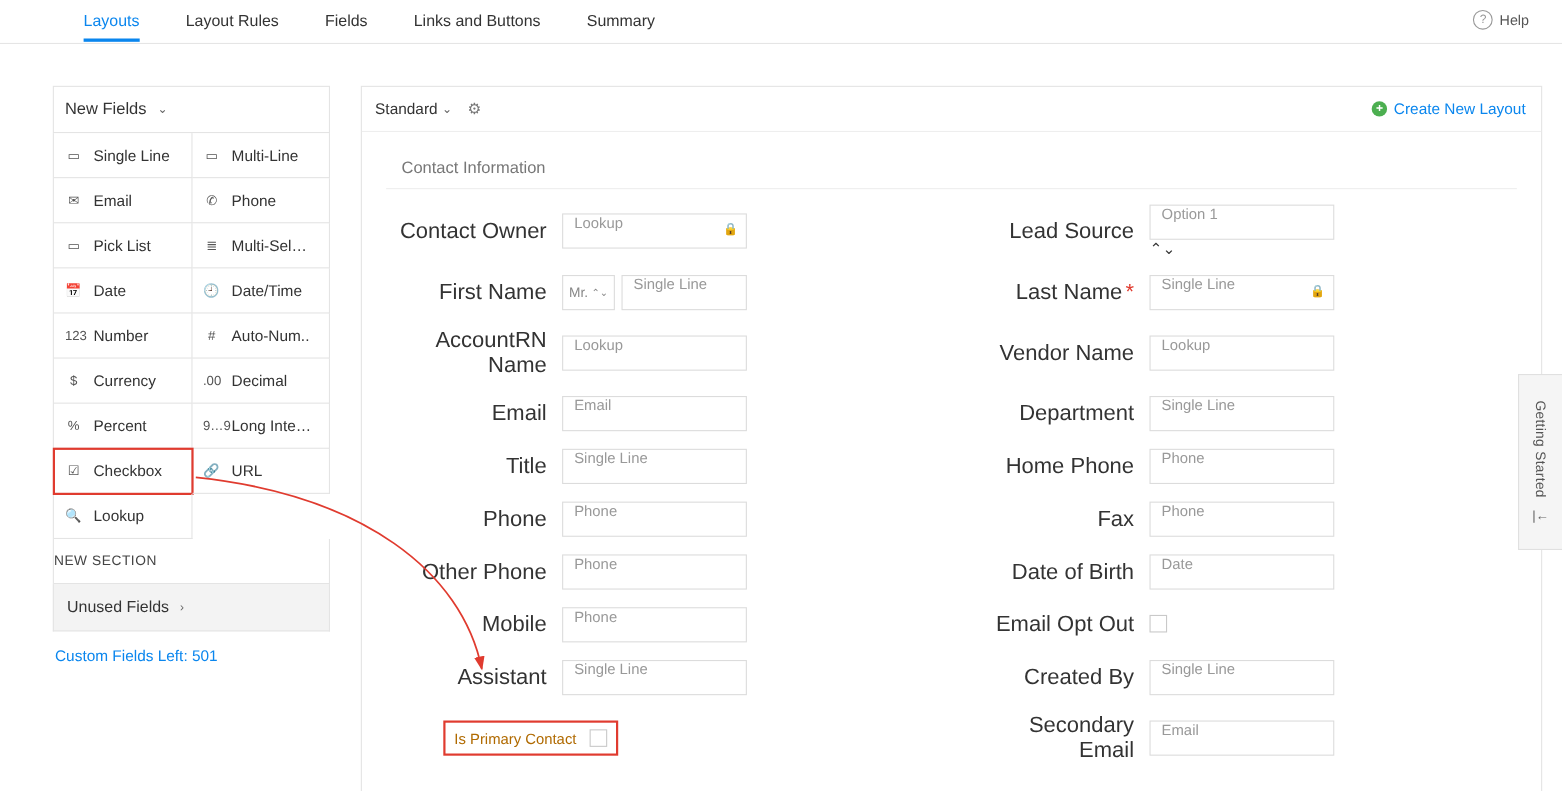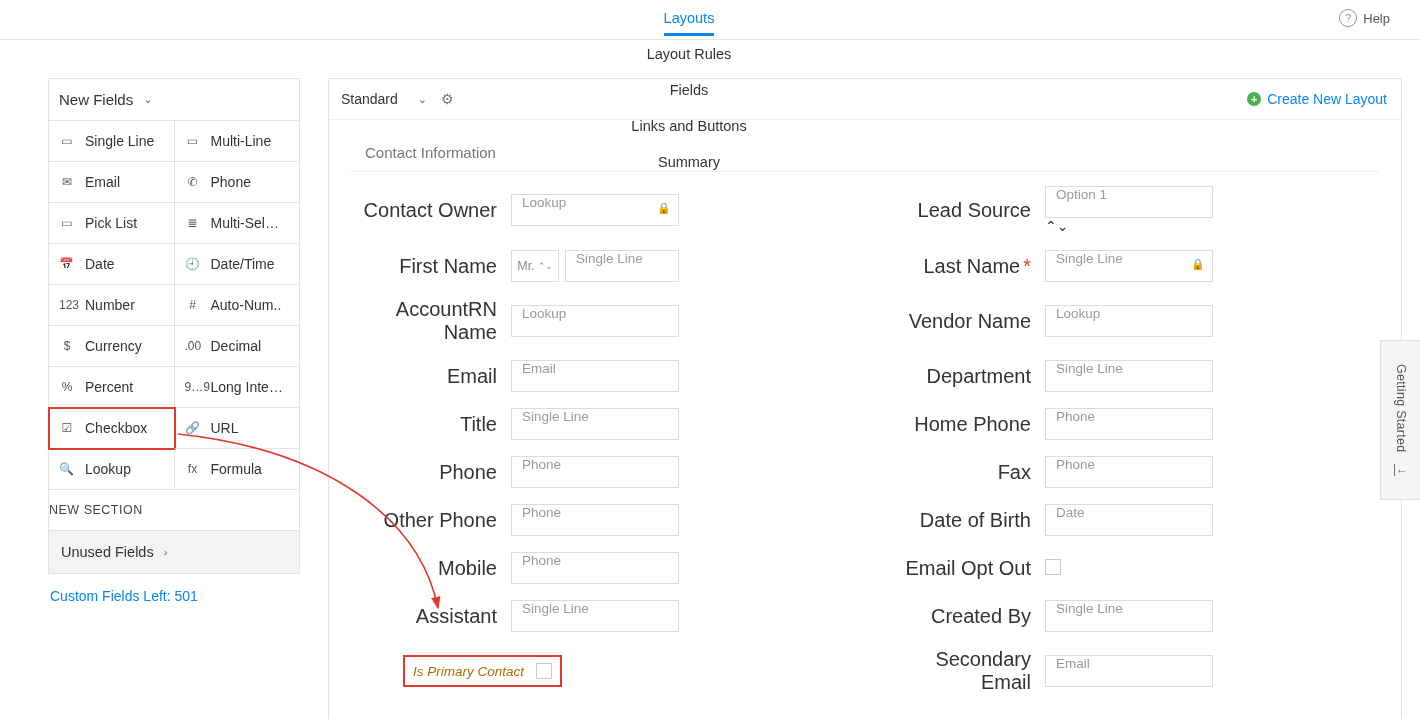--- a/index.html
+++ b/index.html
@@ -1,38 +1,38 @@
 <!DOCTYPE html>
 <html><head>
 <meta charset="utf-8">
 <style>
   * { box-sizing: border-box; margin: 0; padding: 0; }
   body { font-family: -apple-system, BlinkMacSystemFont, "Segoe UI", Helvetica, Arial, sans-serif; font-size: 14px; color: #333; background: #fff; width:1420px; }
-  .tabbar { display:flex; align-items:center; height:40px; border-bottom:1px solid #e5e5e5; padding:0 76px; position:relative;flex-direction:column; }
+  .tabbar { display:flex; align-items:center; height:40px; border-bottom:1px solid #e5e5e5; padding:0 76px; position:relative; }
   .tabbar .tab { margin-right:42px; color:#333; cursor:pointer; padding:10px 0; font-size:14.5px; }
   .tabbar .tab.active { color:#0a86ee; border-bottom:3px solid #0a86ee; padding-bottom:7px; }
   .tabbar .help { position:absolute; right:30px; top:9px; color:#555; display:flex; align-items:center; gap:6px; font-size:13px;}
   .help-icon{ display:inline-flex; width:18px; height:18px; border:1px solid #999; border-radius:50%; align-items:center; justify-content:center; font-size:11px; color:#999;}
   .main { display:flex; gap:28px; padding:38px 18px 0 48px; align-items:flex-start;}
   
   .left { width:252px; flex:0 0 252px; }
   .panel-head{ border:1px solid #e4e4e4; padding:12px 10px; display:flex; align-items:center; gap:10px; font-size:15px;}
   .chev{font-size:11px; color:#666;}
   .field-grid{ display:grid; grid-template-columns:1fr 1fr; border-left:1px solid #e4e4e4; }
   .cell{ border-right:1px solid #e4e4e4; border-bottom:1px solid #e4e4e4; padding:12px 10px; display:flex; align-items:center; gap:10px; font-size:14px; cursor:grab; white-space:nowrap; overflow:hidden; text-overflow:ellipsis;}
   .cell .ico{ width:16px; text-align:center; font-size:12px; color:#555; flex-shrink:0;}
   .cell.highlight{ outline:2px solid #e03b2f; outline-offset:-1px; }
   .newsection{ grid-column:1 / span 2; text-align:center; letter-spacing:0.5px; font-size:12.5px; color:#444; padding:13px 0;}
   .unused{ border:1px solid #e4e4e4; border-top:none; background:#f3f3f3; padding:13px 12px; display:flex; align-items:center; gap:10px; font-size:14.5px;}
   .quota{ color:#0a86ee; font-size:14px; padding:14px 2px;}
   
   .canvas{ flex:1; border:1px solid #e4e4e4; position:relative; display:flex; flex-direction:column; }
   .canvas-scroll{ overflow:visible; flex:1; }
   .canvas-head{ display:flex; align-items:center; padding:12px 14px 12px 12px; gap:14px; border-bottom:1px solid #eee;}
-  .std{ display:flex; align-items:center; gap:20px; }
+  .std{ display:flex; align-items:center; gap:4px; }
   .gear{ color:#777; font-size:14px; }
   .create-layout{ margin-left:auto; color:#0a86ee; display:flex; align-items:center; gap:6px;}
   .plus-circle{ width:14px; height:14px; border-radius:50%; background:#4caf50; color:#fff; display:inline-flex; align-items:center; justify-content:center; font-size:11px; font-weight:bold;}
   .section-title{ color:#777; font-size:15px; padding:24px 0 10px 36px; }
   .hr{ height:1px; background:#eee; margin:0 22px 14px 22px;}
   .form-grid{ display:grid; grid-template-columns:1fr 1fr; column-gap:40px; row-gap:16px; padding:0 22px 30px 22px;}
   .row{ display:flex; align-items:center; }
   .row .lbl{ width:160px; text-align:right; padding-right:14px; font-size:20px; color:#333;}
   .row .req{ color:#e03b2f; margin-left:3px;}
   .row .widget{ flex:0 0 168px; position:relative;}
@@ -143,24 +143,20 @@
           <span>Checkbox</span>
         </div>
       <div class="cell">
           <span class="ico">🔗</span>
           <span>URL</span>
         </div>
       <div class="cell">
           <span class="ico">🔍</span>
           <span>Lookup</span>
         </div>
-      <div class="cell">
-          <span class="ico">fx</span>
-          <span>Formula</span>
-        </div>
       <div class="cell newsection">NEW SECTION</div>
     </div>
     <div class="unused">
       <span>Unused Fields</span>
       <span class="chev">›</span>
     </div>
     <div class="quota">Custom Fields Left: 501</div>
   </div>
 
   <div class="canvas">
@@ -295,21 +291,21 @@
             </div>
           </div>
         <div class="row">
             <div class="lbl">Created By</div>
           <div class="widget">
               <div class="inp">Single Line</div>
             </div>
           </div>
 
         <div class="row">
-          <div style="margin-left:54px;font-style:italic;">
+          <div style="margin-left:54px;">
             <div class="dropped">
               <span class="dlbl">Is Primary Contact</span>
               <span class="cbx"></span>
             </div>
           </div>
         </div>
         <div class="row">
             <div class="lbl">Secondary Email</div>
           <div class="widget">
               <div class="inp">Email</div>

